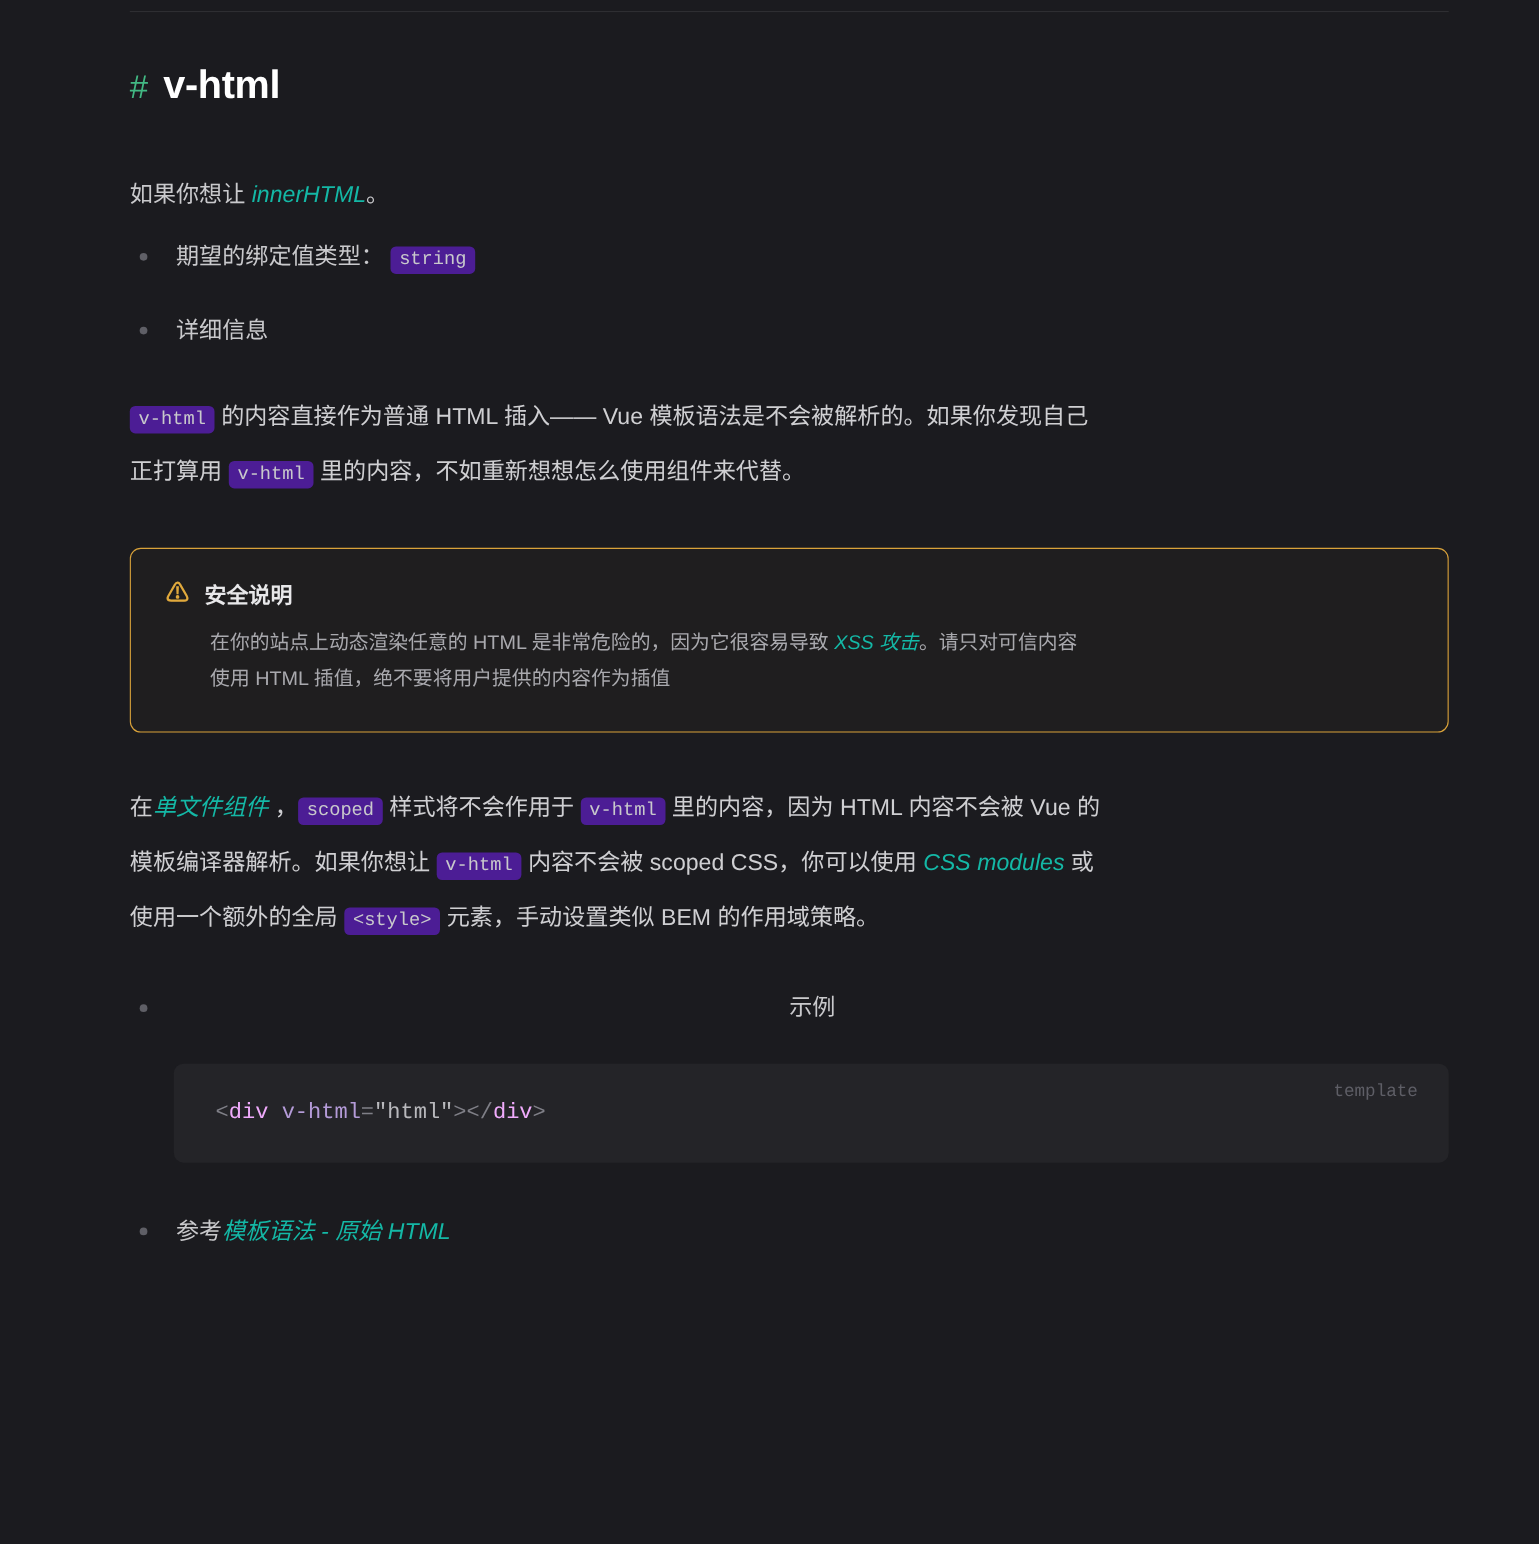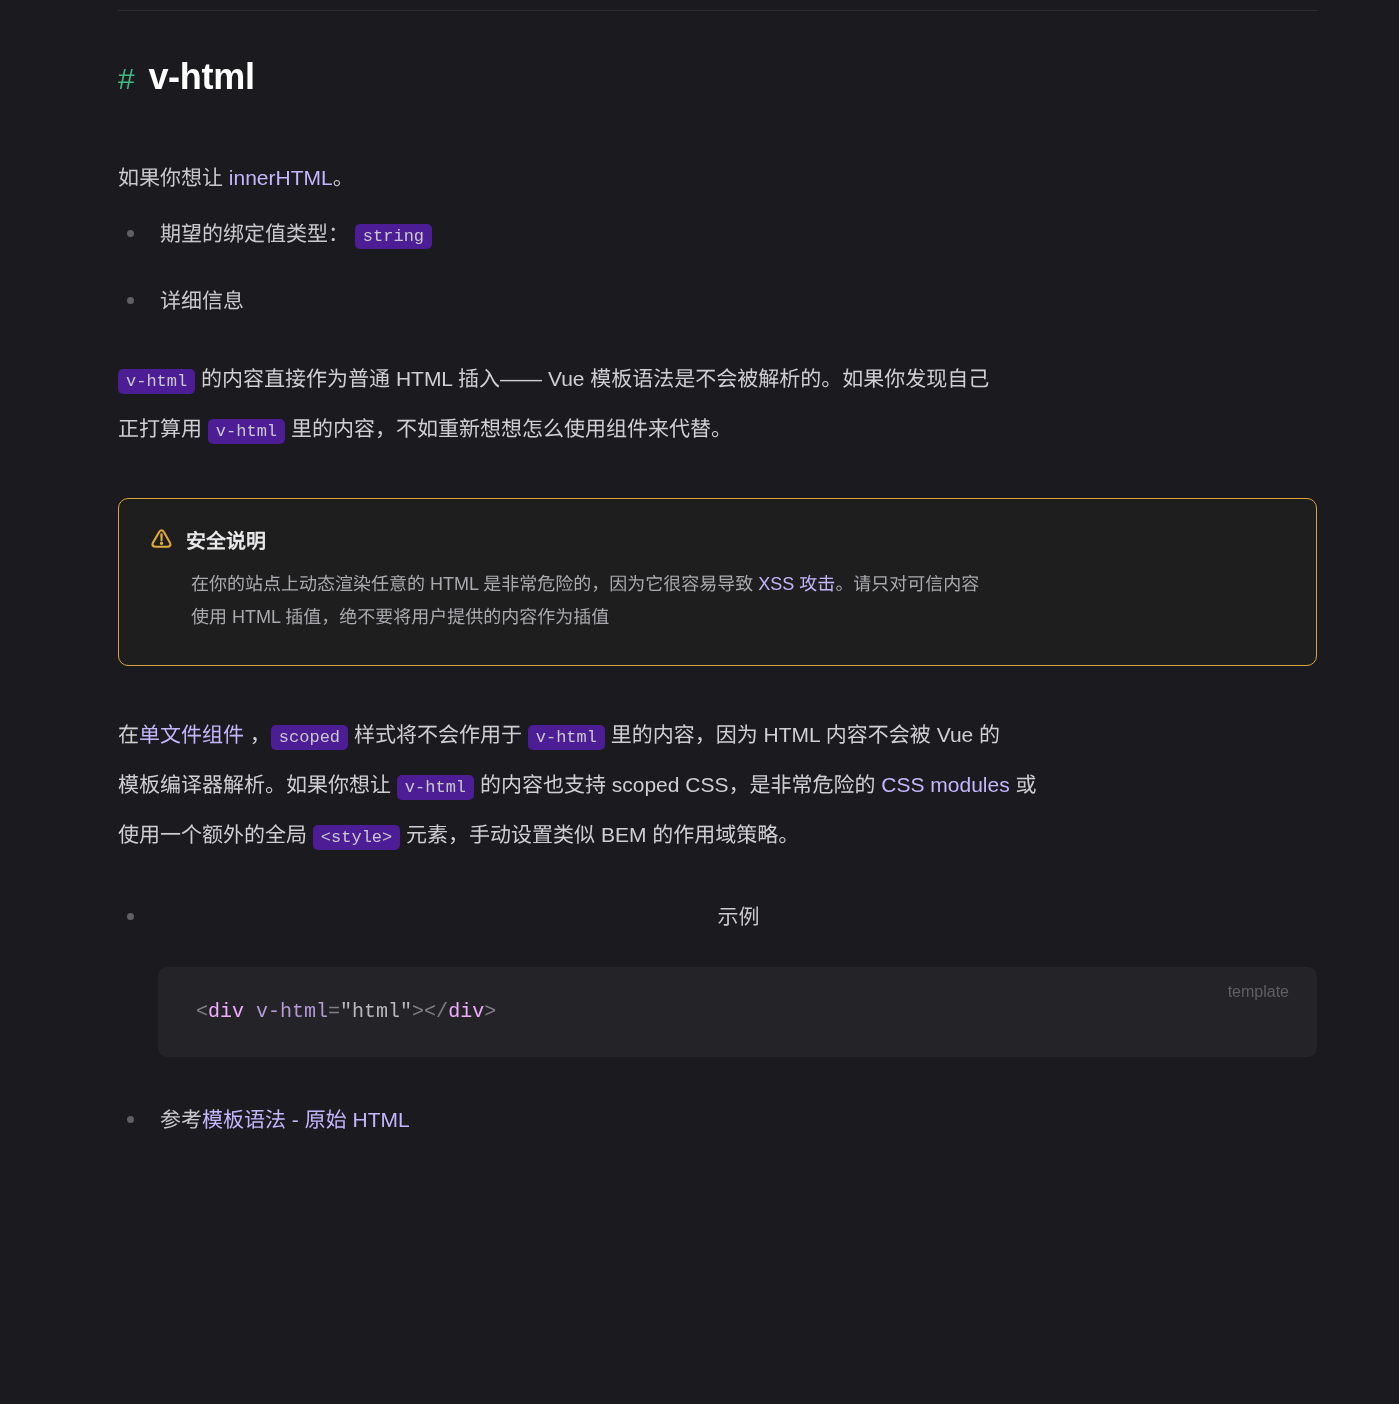--- a/index.html
+++ b/index.html
@@ -50,22 +50,23 @@
   }
 
   
   p.para {
     margin: 0 0 20px 0;
     font-size: 21px;
     line-height: 1.75;
     color: #c9c9cc;
   }
   a.green-link {
-    color: #c4b5fd;
+    color: #14b8a6;
     text-decoration: none;
+    font-style: italic;
   }
   code.inline {
     background: #4c1d95;
     color: #c9c9cc;
     border-radius: 5px;
     padding: 3px 8px;
     font-family: "Liberation Mono", monospace;
     font-size: 17px;
     white-space: nowrap;
   }
@@ -148,21 +149,21 @@
     font-family: "Liberation Mono", monospace;
     font-size: 20px;
     line-height: 1.5;
     color: #b9b9bd;
     white-space: pre;
   }
   .codeblock .lang {
     position: absolute;
     right: 28px;
     top: 16px;
-    font-family: Liberation Sans, sans-serif;
+    font-family: Liberation Mono, monospace;
     font-size: 16px;
     color: #5e5e66;
   }
   .tok-tag { color: #7f7f87; }
   .tok-name { color: #f0abfc; }
   .tok-attr { color: #b49bd8; }
   .tok-str { color: #b9b9bd; }
 
   .ref-item {
     font-size: 21px;
@@ -214,21 +215,21 @@
         <span>在你的站点上动态渲染任意的 HTML 是非常危险的，因为它很容易导致 </span><a class="green-link" href="#">XSS 攻击</a><span>。请只对可信内容</span><br>
         <span>使用 HTML 插值，绝不要将用户提供的内容作为插值</span>
       </div>
     </div>
 
     <div class="body-block">
       <p>
         <span>在</span><a class="green-link" href="#">单文件组件</a><span> ，</span><code class="inline">scoped</code><span> 样式将不会作用于 </span><code class="inline">v-html</code><span> 里的内容，因为 HTML 内容不会被 Vue 的</span>
       </p>
       <p>
-        <span>模板编译器解析。如果你想让 </span><code class="inline">v-html</code><span> 的内容也支持 scoped CSS，是非常危险的 </span><a class="green-link" href="#">CSS modules</a><span> 或</span>
+        <span>模板编译器解析。如果你想让 </span><code class="inline">v-html</code><span> 内容不会被 scoped CSS，你可以使用 </span><a class="green-link" href="#">CSS modules</a><span> 或</span>
       </p>
       <p>
         <span>使用一个额外的全局 </span><code class="inline">&lt;style&gt;</code><span> 元素，手动设置类似 BEM 的作用域策略。</span>
       </p>
     </div>
 
     <ul class="bullets" style="margin-top:44px;text-align:center;">
       <li>
         <span>示例</span>
       </li>

